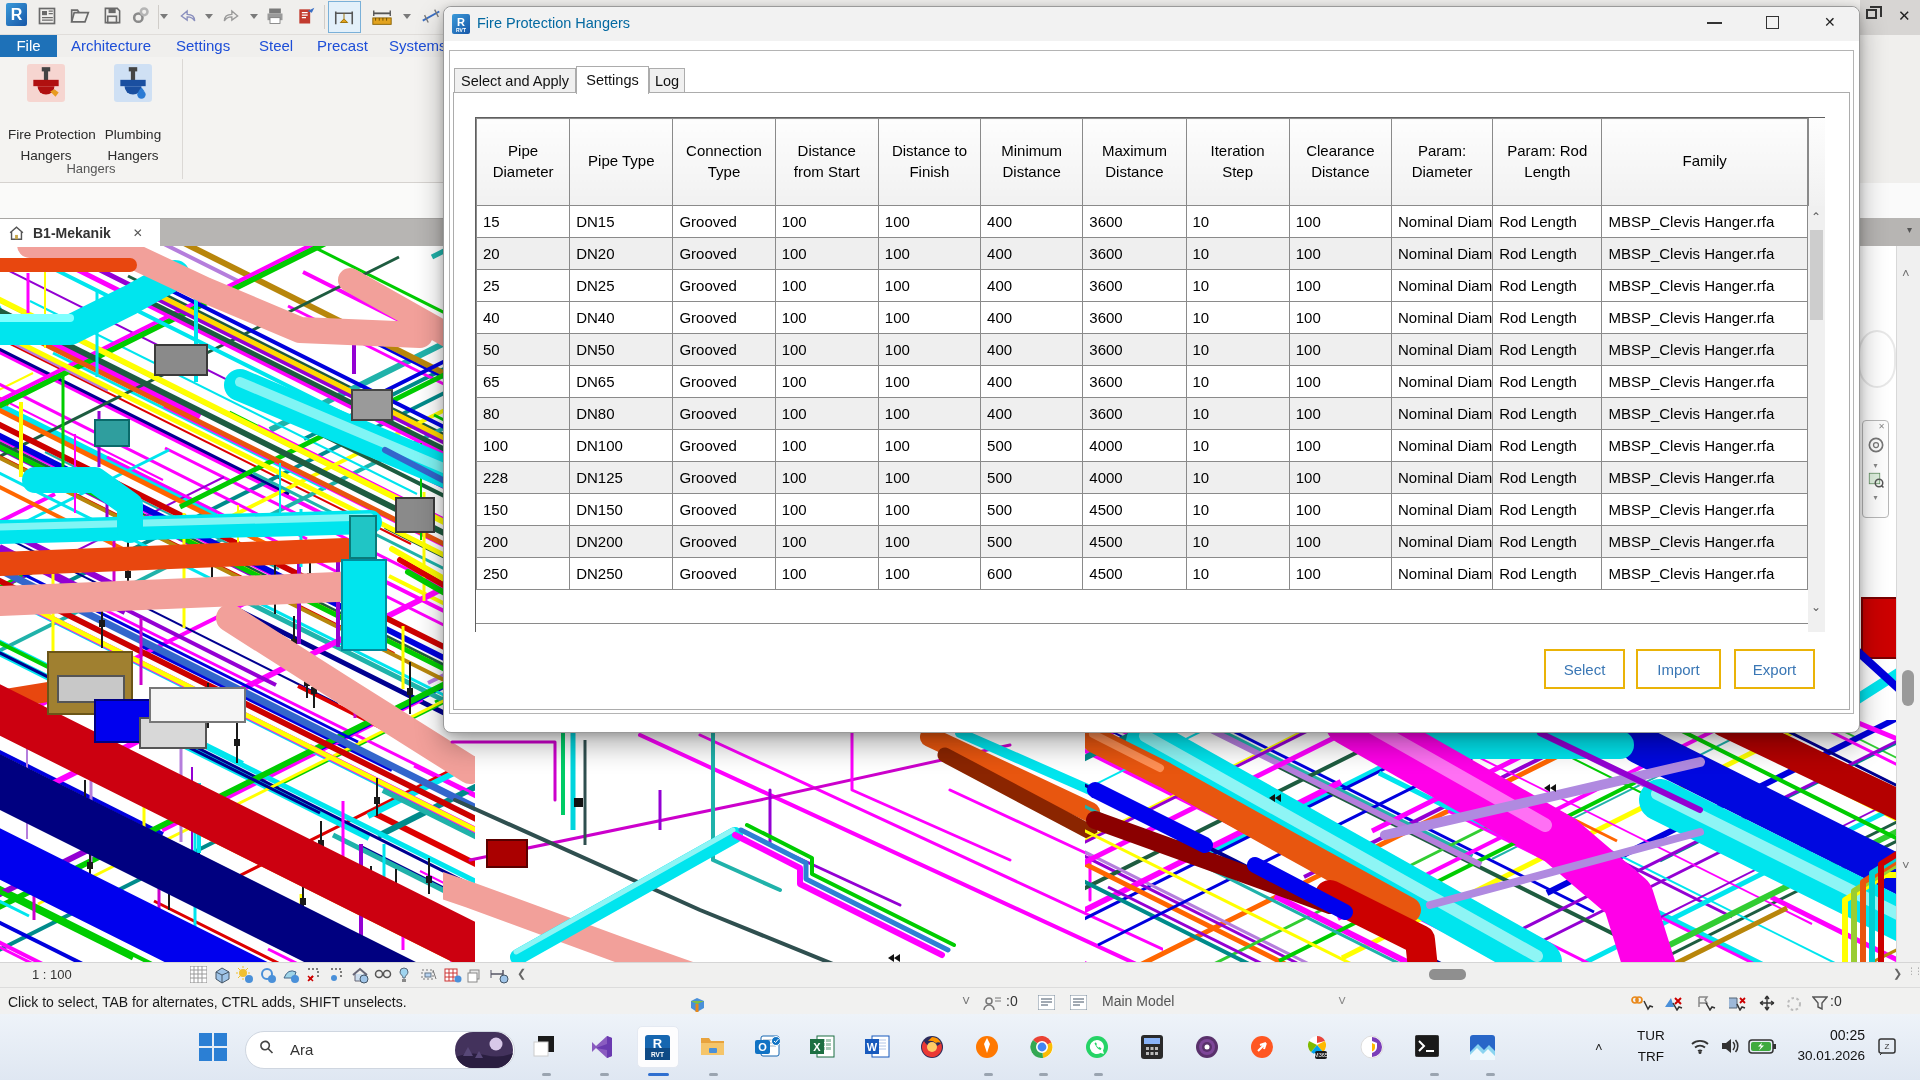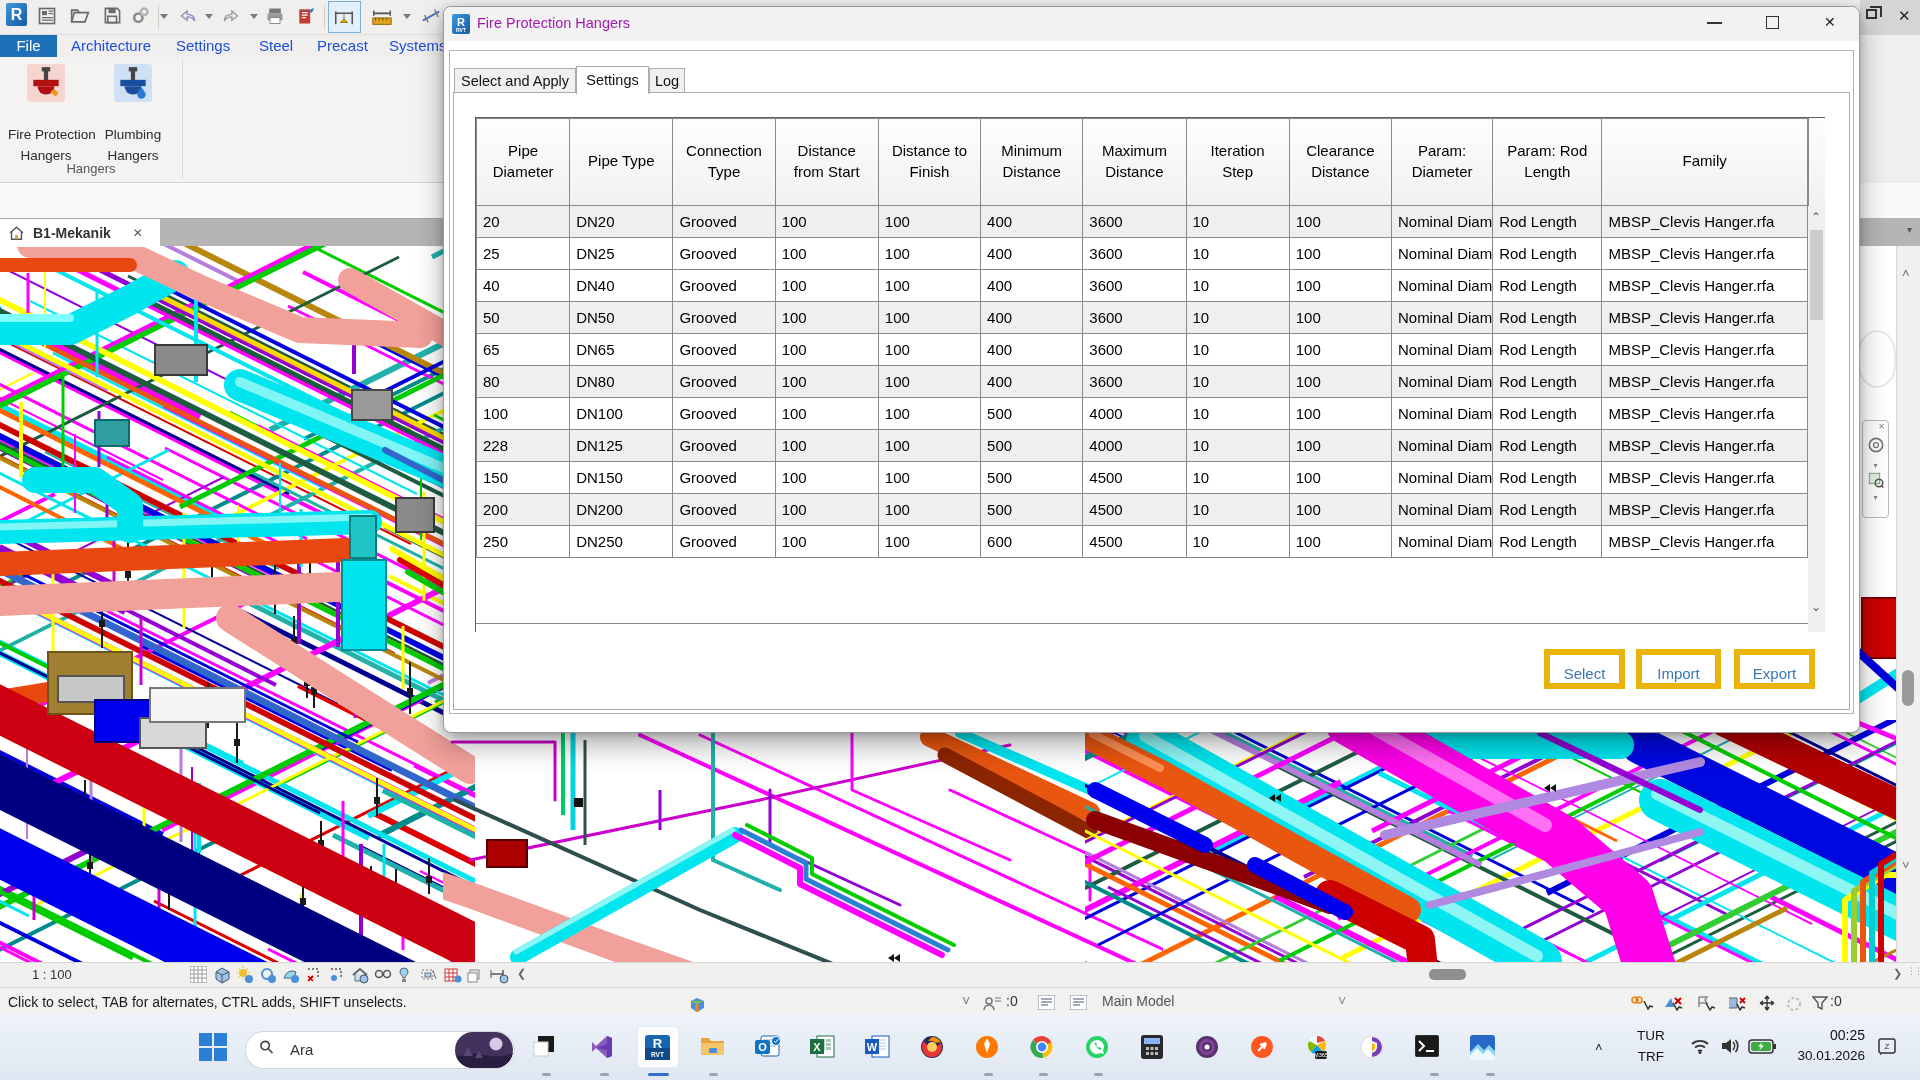--- a/index.html
+++ b/index.html
@@ -60,42 +60,42 @@
 .tdot{position:absolute;top:59px;width:9px;height:3px;background:#9aa4b0;border-radius:2px}
 .tdotb{position:absolute;left:648px;top:59px;width:21px;height:3px;background:#2f6fd0;border-radius:2px}
 .chev{position:absolute;left:1595px;top:26px;font-size:13px;color:#222}
 .tur{position:absolute;left:1637px;top:11px;font-size:13.5px;color:#111;line-height:21px;text-align:center}
 .clock{position:absolute;left:1795px;top:11px;width:70px;font-size:14px;color:#111;text-align:right;line-height:20px}
 .clock span{font-size:13.5px}
 .dlg{position:absolute;left:443px;top:6px;width:1417px;height:727px;background:#fff;border:1px solid #9a9a9a;border-radius:8px;box-shadow:0 12px 28px rgba(0,0,0,0.32),0 2px 8px rgba(0,0,0,0.18)}
 .dtitle{position:absolute;left:0;top:0;width:100%;height:34px;background:#f2f2f2;border-radius:8px 8px 0 0}
 .ricon{position:absolute;left:8px;top:7px;width:18px;height:20px;background:linear-gradient(135deg,#3b9ad9,#1757a8);border-radius:2px;color:#fff;font-size:11px;font-weight:bold;text-align:center;line-height:16px}
 .ricon i{position:absolute;left:0;bottom:1px;width:100%;font-size:5px;font-style:normal;line-height:5px}
-.dtxt{position:absolute;left:33px;top:8px;font-size:14.5px;color:#a21caf}
+.dtxt{position:absolute;left:33px;top:8px;font-size:14.5px;color:#0369a1}
 .dmin{position:absolute;left:1263px;top:15px;width:15px;height:2px;background:#333}
 .dmax{position:absolute;left:1322px;top:9px;width:13px;height:13px;border:1.5px solid #333}
 .dcls{position:absolute;left:1380px;top:7px;font-size:14px;color:#222}
 .douter{position:absolute;left:5px;top:43px;width:1405px;height:664px;background:#fff;border:1px solid #b4b4b4}
 .tab{position:absolute;top:61px;height:25px;background:#f0f0f0;border:1px solid #acacac;font-size:14.5px;color:#111;text-align:center}
 .t1{left:10px;width:122px;line-height:25px}
 .t2{left:132px;width:73px;top:59px;height:28px;background:#fff;border-bottom:none;line-height:27px;z-index:3}
 .t3{left:205px;width:36px;line-height:25px}
 .dpage{position:absolute;left:9px;top:85px;width:1397px;height:618px;background:#fff;border:1px solid #acacac}
 .tblwrap{position:absolute;left:31px;top:110px;width:1350px;height:515px;border:1px solid #5f5f5f}
 table.grid{border-collapse:collapse;table-layout:fixed;width:1332px;font-size:15px;color:#000}
 .grid th{height:87px;background:linear-gradient(#fdfdfd,#f1f1f1);border:1px solid #8a8a8a;font-weight:normal;font-size:15px;line-height:21px;vertical-align:middle;padding-bottom:3px}
 .grid td{height:32px;border:1px solid #8a8a8a;padding:0 0 0 6px;background:#fff;overflow:hidden;white-space:nowrap}
 .grid tr.alt td{background:#efefef}
 .tbot{position:absolute;left:0;top:505px;width:1349px;height:9px;background:#fff;border-top:1px solid #8a8a8a}
 .vsb{position:absolute;left:1332px;top:88px;width:17px;height:426px;background:#f0f0f0}
 .vsp{position:absolute;left:1332px;top:0;width:17px;height:88px;background:linear-gradient(#fdfdfd,#f1f1f1);border-left:1px solid #8a8a8a}
 .vup{position:absolute;left:3px;top:4px;color:#606060;font-size:12px}
 .vth{position:absolute;left:2px;top:24px;width:13px;height:90px;background:#cdcdcd}
 .vdn{position:absolute;left:3px;top:394px;color:#606060;font-size:12px}
-.btn{position:absolute;top:642px;width:81px;height:40px;background:#fff;border:6px solid #eab308;color:#3a77b5;font-size:15px;text-align:center;line-height:38px}
+.btn{position:absolute;top:642px;width:81px;height:40px;background:#fff;border:2px solid #eab308;color:#3a77b5;font-size:15px;text-align:center;line-height:38px}
 </style></head><body>
 <div id="root">
 <div id="draw">
       <svg width="1896" height="716" viewBox="0 246 1896 716" style="position:absolute;left:0;top:0">
         <defs>
           <clipPath id="cpL">
             <rect x="0" y="246" width="475" height="716"></rect>
           </clipPath>
           <clipPath id="cpF">
             <rect x="443" y="246" width="720" height="716"></rect>
@@ -941,20 +941,34 @@
               <th style="width:102px">Minimum<br>Distance</th>
               <th style="width:103px">Maximum<br>Distance</th>
               <th style="width:103px">Iteration<br>Step</th>
               <th style="width:102px">Clearance<br>Distance</th>
               <th style="width:101px">Param:<br>Diameter</th>
               <th style="width:109px">Param: Rod<br>Length</th>
               <th style="width:205px">Family</th>
             </tr>
           </thead>
           <tbody>
+            <tr>
+              <td>15</td>
+              <td>DN15</td>
+              <td>Grooved</td>
+              <td>100</td>
+              <td>100</td>
+              <td>400</td>
+              <td>3600</td>
+              <td>10</td>
+              <td>100</td>
+              <td>Nominal Diam</td>
+              <td>Rod Length</td>
+              <td>MBSP_Clevis Hanger.rfa</td>
+            </tr>
             <tr class="alt">
               <td>20</td>
               <td>DN20</td>
               <td>Grooved</td>
               <td>100</td>
               <td>100</td>
               <td>400</td>
               <td>3600</td>
               <td>10</td>
               <td>100</td>

